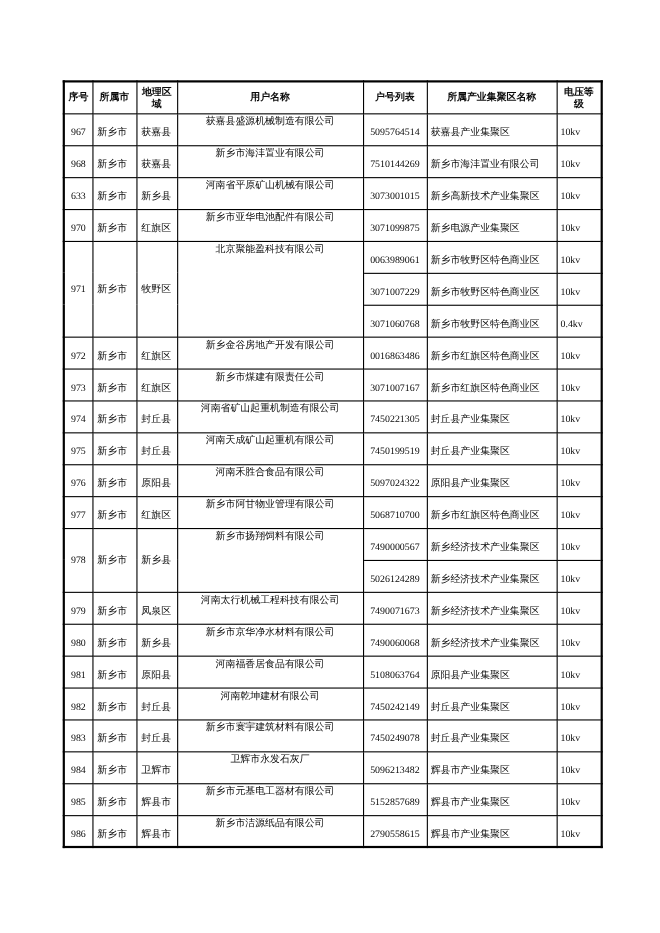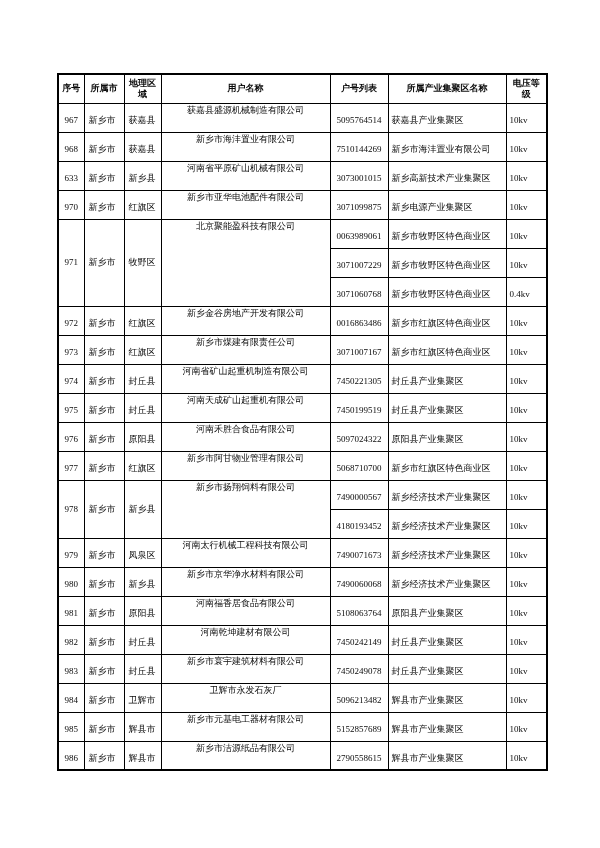--- a/index.html
+++ b/index.html
@@ -168,21 +168,21 @@
         <tr>
           <td class="c-seq t-mid" rowspan="2">978</td>
           <td class="c-city t-mid" rowspan="2">新乡市</td>
           <td class="c-region t-mid" rowspan="2">新乡县</td>
           <td class="c-company t-top" rowspan="2">新乡市扬翔饲料有限公司</td>
           <td class="c-acc t-low">7490000567</td>
           <td class="c-cluster t-low">新乡经济技术产业集聚区</td>
           <td class="c-volt t-low">10kv</td>
         </tr>
         <tr>
-          <td class="c-acc t-low">4180193452</td>
+          <td class="c-acc t-low">5026124289</td>
           <td class="c-cluster t-low">新乡经济技术产业集聚区</td>
           <td class="c-volt t-low">10kv</td>
         </tr>
         <tr>
           <td class="c-seq t-low">979</td>
           <td class="c-city t-low">新乡市</td>
           <td class="c-region t-low">凤泉区</td>
           <td class="c-company t-top">河南太行机械工程科技有限公司</td>
           <td class="c-acc t-low">7490071673</td>
           <td class="c-cluster t-low">新乡经济技术产业集聚区</td>

